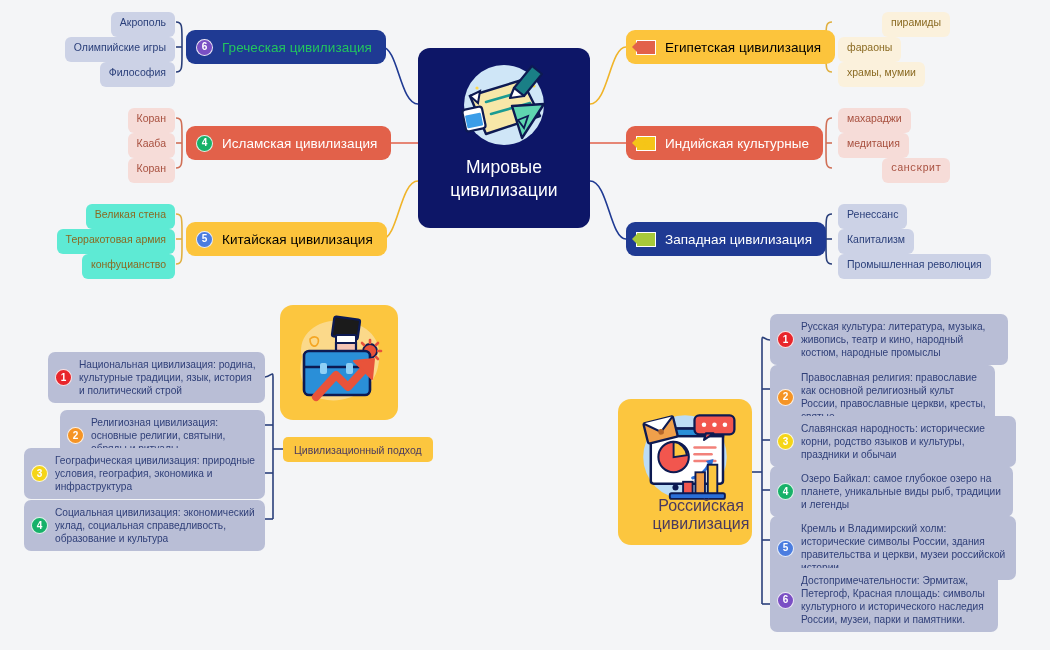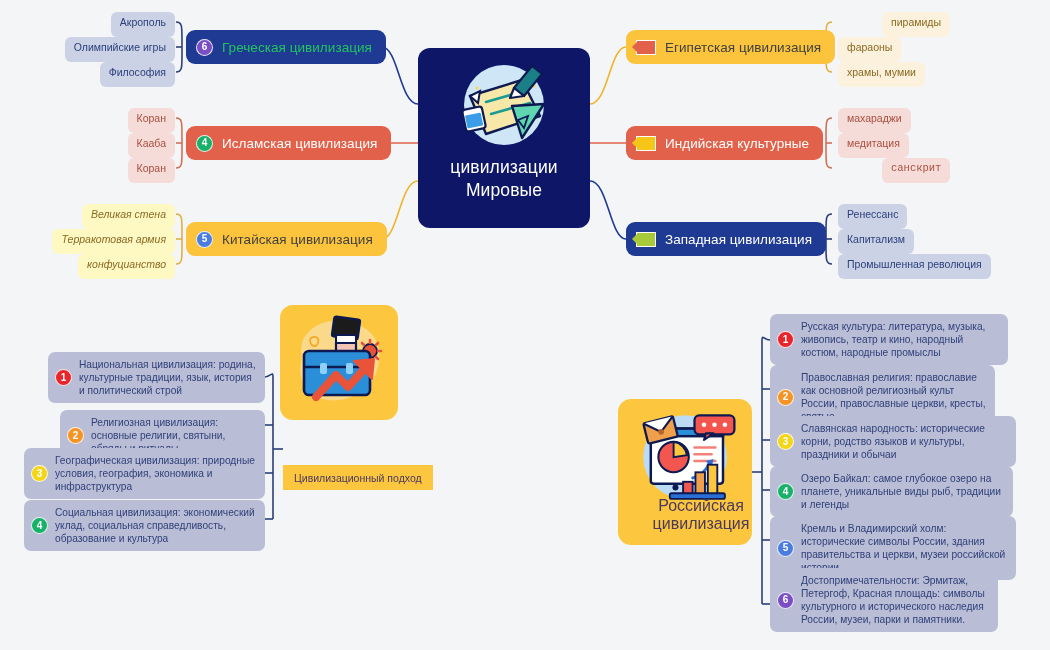--- a/index.html
+++ b/index.html
@@ -71,21 +71,21 @@
   .branch-label {
     font-size: 13.5px;
     white-space: nowrap;
     letter-spacing: .05px;
   }
   .b-dark  { background: #1f3a93; }
   .b-dark  .branch-label { color: #22c55e; }
   .b-red   { background: #e2614a; }
   .b-red   .branch-label { color: #ffffff; }
   .b-yellow{ background: #fcc43c; }
-  .b-yellow .branch-label { color: #404040; }
+  .b-yellow .branch-label { color: #000000; }
   .b-navy  { background: #1f3a93; }
   .b-navy  .branch-label { color: #ffffff; }
 
   
   .badge-circle {
     flex: 0 0 auto;
     width: 17px;
     height: 17px;
     border-radius: 50%;
     display: flex;
@@ -129,43 +129,42 @@
     border-radius: 6px;
     padding: 0 9px;
     font-size: 10.5px;
     line-height: 21px;
     white-space: nowrap;
     z-index: 3;
     display: block;
   }
   .l-blue   { background: #ccd2e6; color: #2a3f7a; }
   .l-pink   { background: #f6dcd8; color: #a8503f; }
-  .l-cream  { background: #fef9c3; color: #8a6a22; font-style: italic; }
+  .l-cream  { background: #5eead4; color: #8a6a22; }
   .l-cream2 { background: #fbf1dc; color: #8a6a22; }
 
   
   .img-card {
     border-radius: 13px;
     background: #fcc63f;
     z-index: 4;
     justify-content: center;
   }
   .img-card svg { display: block; }
 
   .cap-pill {
     height: 25px;
-    border-radius: 0;
+    border-radius: 5px;
     background: #fcc63f;
     color: #4a3a5e;
     font-size: 10.5px;
     padding: 0 11px;
     justify-content: center;
     z-index: 4;
     white-space: nowrap;
-    margin-top: 28px;
   }
   .cap-inside {
     position: absolute;
     left: 16px;
     width: 100%;
     text-align: center;
     color: #4a3a5e;
     font-size: 16px;
     z-index: 5;
   }
@@ -281,22 +280,22 @@
         <path d="M60 48 L92 46 L70 80 Z" fill="#5fd6b0" stroke="#0d1a52" stroke-width="2.4" stroke-linejoin="round"></path>
         <path d="M66 62 L76 58 L72 70 Z" fill="none" stroke="#0d1a52" stroke-width="1.8"></path>
 
         <path d="M62 30 L80 8 L90 16 L72 38 Z" fill="#1a7f86" stroke="#0d1a52" stroke-width="2.2" stroke-linejoin="round"></path>
         <path d="M62 30 L72 38 L58 40 Z" fill="#ffffff" stroke="#0d1a52" stroke-width="2.2" stroke-linejoin="round"></path>
 
         <rect x="12" y="50" width="20" height="22" rx="3" transform="rotate(-12 22 61)" fill="#ffffff" stroke="#0d1a52" stroke-width="2.2"></rect>
         <rect x="14" y="56" width="16" height="13" rx="1" transform="rotate(-12 22 62)" fill="#3b9de8"></rect>
       </svg>
     </div>
+    <div class="hub-title">Мировые</div>
     <div class="hub-title">цивилизации</div>
-    <div class="hub-title">Мировые</div>
   </div>
 
   <div class="node branch b-dark" style="left:186px; top:30px;">
     <span class="badge-circle" style="background:#7a4fc4;">6</span>
     <span class="branch-label">Греческая цивилизация</span>
   </div>
   <div class="node leaf l-blue" style="right:875px; top:12px;">Акрополь</div>
   <div class="node leaf l-blue" style="right:875px; top:37px;">Олимпийские игры</div>
   <div class="node leaf l-blue" style="right:875px; top:62px;">Философия</div>
 

